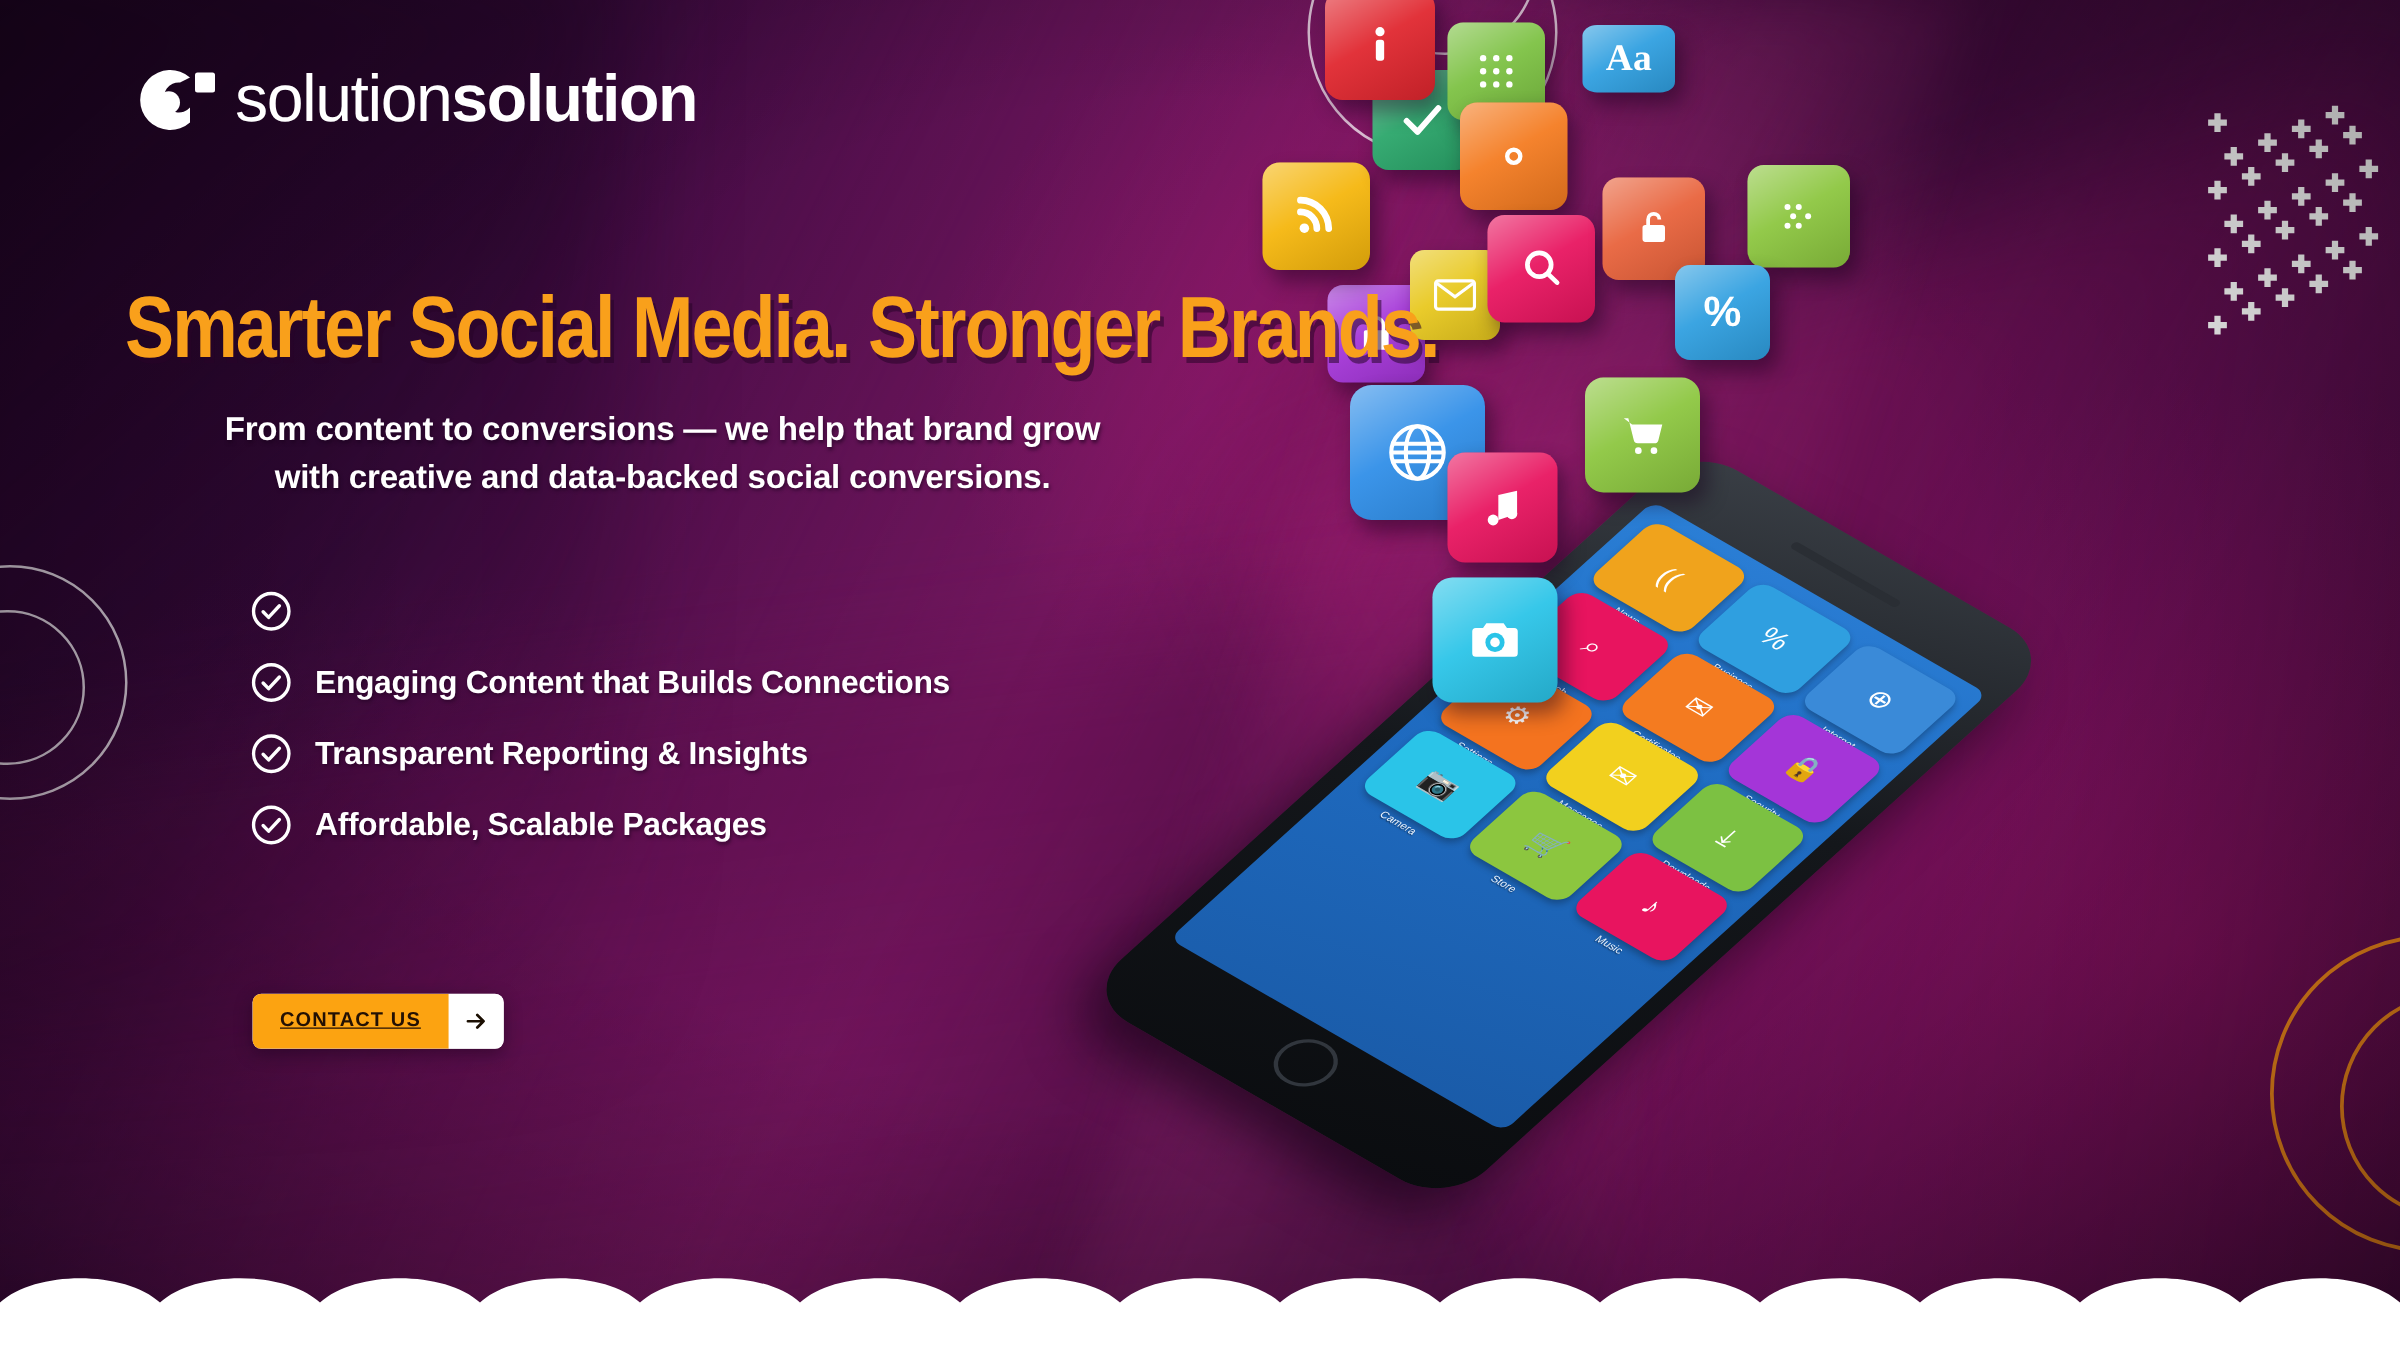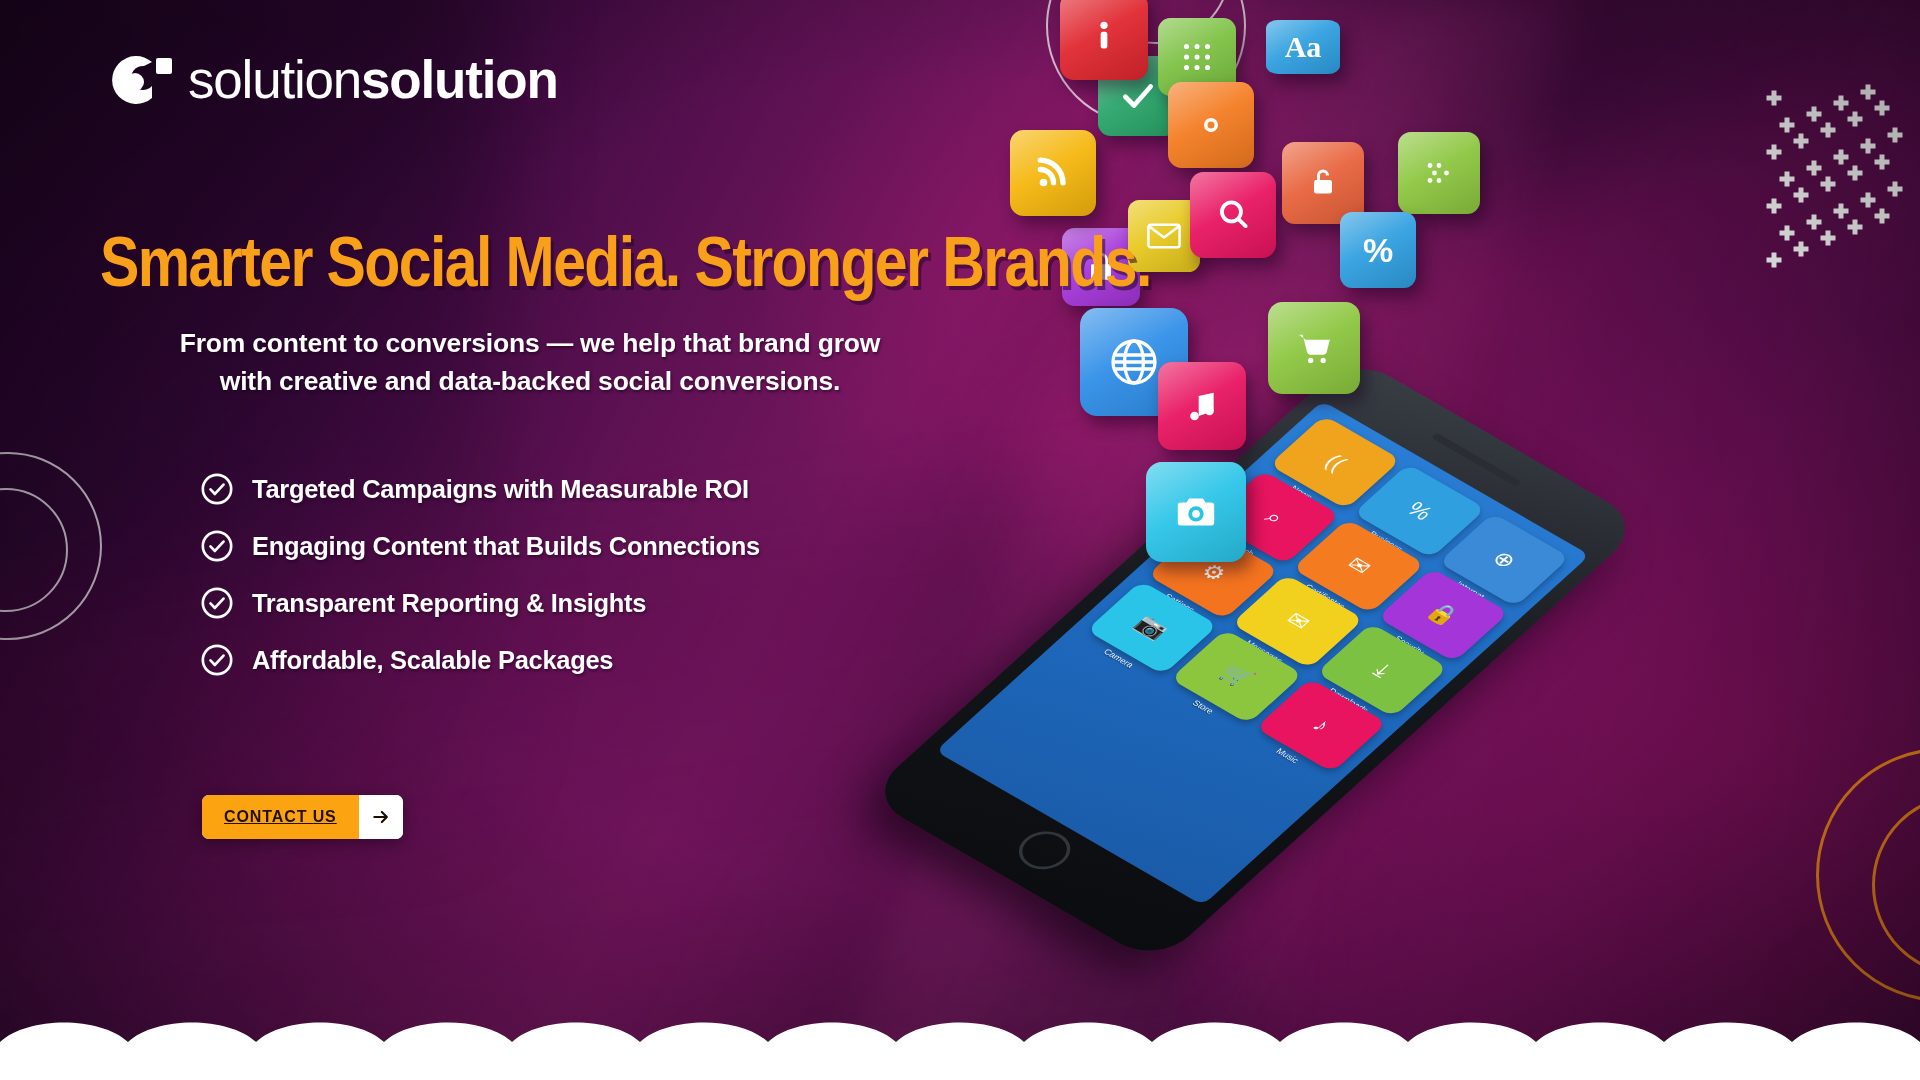--- a/index.html
+++ b/index.html
@@ -375,21 +375,20 @@
       <span>From content to conversions — we help that brand grow</span><br>
       <span>with creative and data-backed social conversions.</span>
     </p>
 
     <ul class="features" id="feature-list">
         <li class="feature">
           <span class="check"><svg width="34" height="34" viewBox="0 0 24 24" fill="none" stroke="#ffffff" stroke-width="1.9" stroke-linecap="round" stroke-linejoin="round">
               <circle cx="12" cy="12" r="10"></circle>
               <path d="M7.4 12.3l3.1 3.2 6.1-6.6"></path>
             </svg></span>
-          <span class="feature-label">Targeted Campaigns with Measurable ROI</span>
         </li>
         <li class="feature">
           <span class="check"><svg width="34" height="34" viewBox="0 0 24 24" fill="none" stroke="#ffffff" stroke-width="1.9" stroke-linecap="round" stroke-linejoin="round">
               <circle cx="12" cy="12" r="10"></circle>
               <path d="M7.4 12.3l3.1 3.2 6.1-6.6"></path>
             </svg></span>
           <span class="feature-label">Engaging Content that Builds Connections</span>
         </li>
         <li class="feature">
           <span class="check"><svg width="34" height="34" viewBox="0 0 24 24" fill="none" stroke="#ffffff" stroke-width="1.9" stroke-linecap="round" stroke-linejoin="round">

